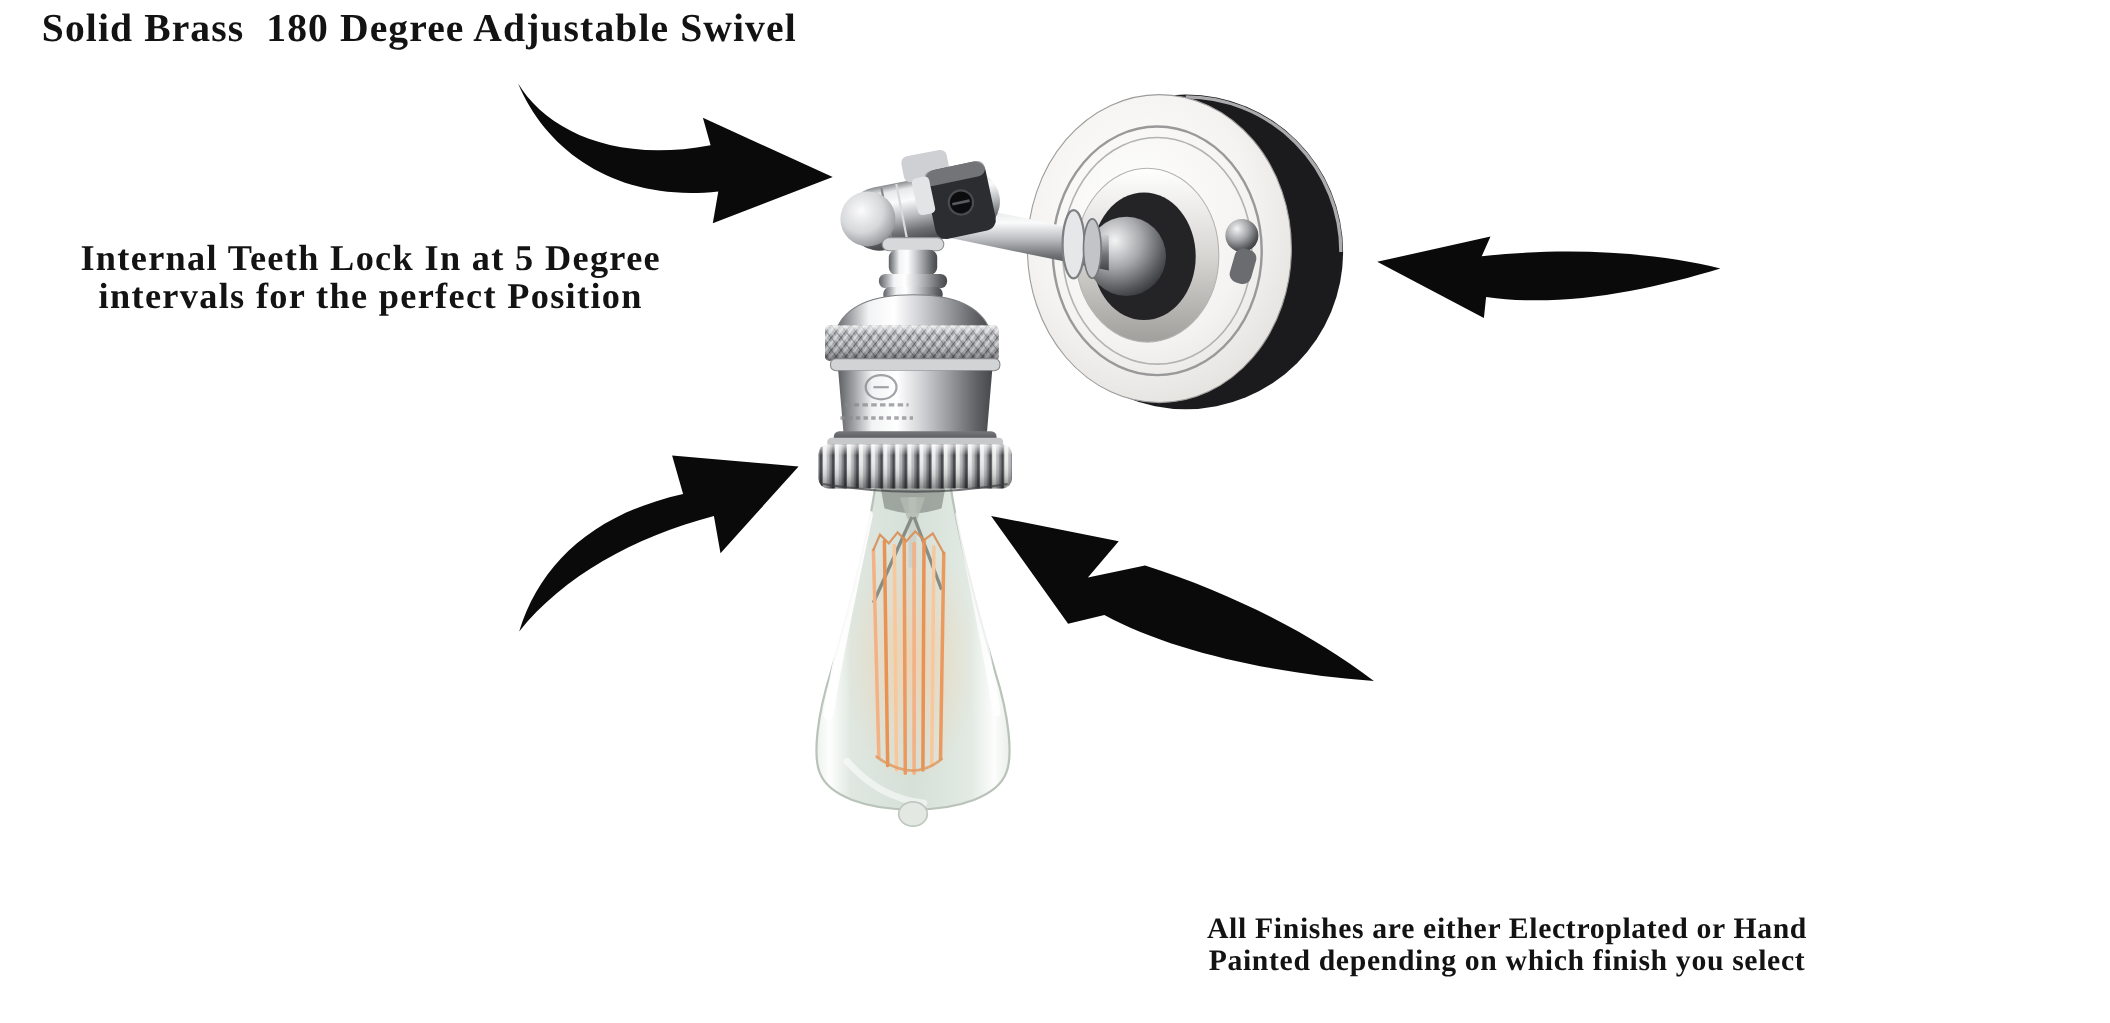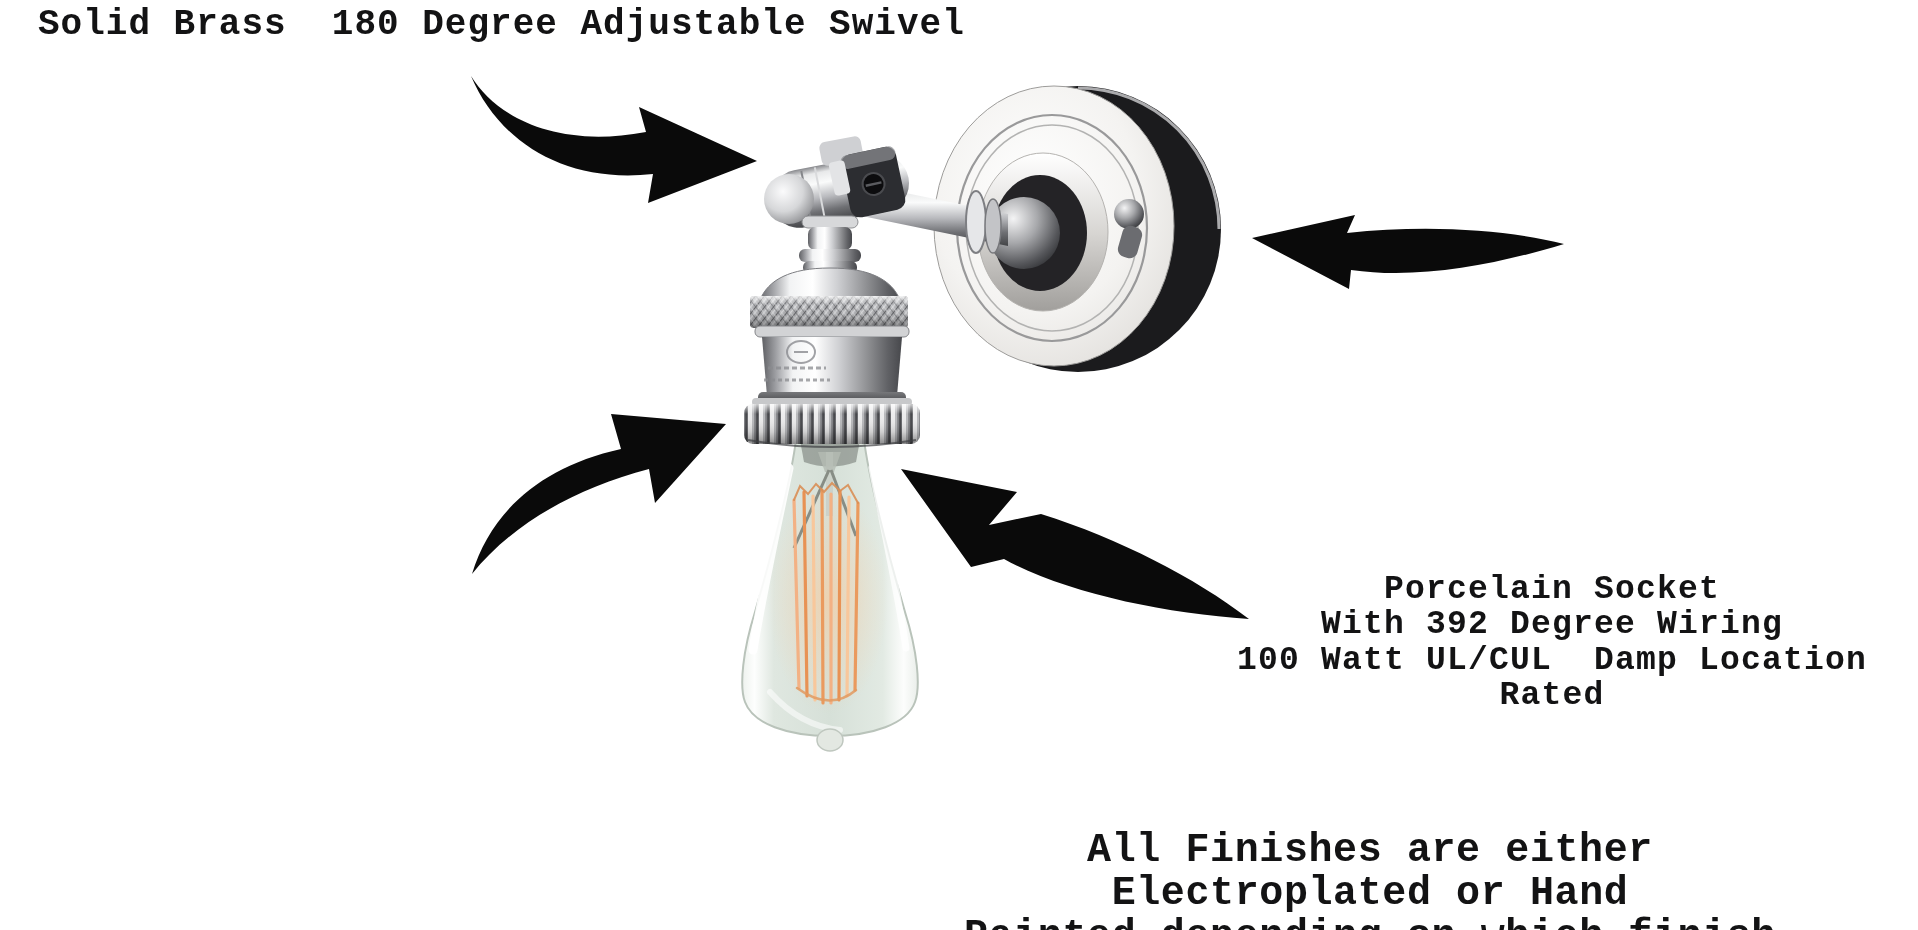--- a/index.html
+++ b/index.html
@@ -12,44 +12,42 @@
   }
   .ann{
     position:absolute;
     font-weight:700;
     color:#131314;
     white-space:pre-wrap;
     text-align:center;
     line-height:1.07;
     letter-spacing:1.2px;
     font-size:33px;
-    font-family:Liberation Mono, monospace;
   }
   .ann--title{
     white-space:pre;
     text-align:left;
     font-size:36px;
     letter-spacing:1px;
   }
-  .ann--finishes{ font-size:40px; letter-spacing:0.6px; }
+  .ann--finishes{ font-size:27px; letter-spacing:0.6px; }
   .fixture-svg{ position:absolute; left:0; top:0; }
 </style>
 </head>
 <body>
 
 <div class="canvas">
 
   <div class="ann ann--title" style="left:38px;top:6px;">Solid Brass  180 Degree Adjustable Swivel</div>
 
-
-
-
-  <div class="ann" style="left:1186px;top:572px;width:732px;">Porcelain Socket
-With 392 Degree Wiring
-100 Watt UL/CUL  Damp Location Rated</div>
+  <div class="ann" style="left:12px;top:218px;width:650px;">Internal Teeth Lock In at 5 Degree
+intervals for the perfect Position</div>
+
+
+
 
   <div class="ann ann--finishes" style="left:945px;top:830px;width:850px;">All Finishes are either Electroplated or Hand
 Painted depending on which finish you select</div>
 
   <svg class="fixture-svg" width="1918" height="930" viewBox="0 0 1918 930" xmlns="http://www.w3.org/2000/svg">
     <defs>
       <linearGradient id="mh" x1="0" y1="0" x2="0" y2="1">
         <stop offset="0" stop-color="#898a8e"></stop>
           <stop offset="0.12" stop-color="#e8e9ea"></stop>
         <stop offset="0.3" stop-color="#fafbfb"></stop>

